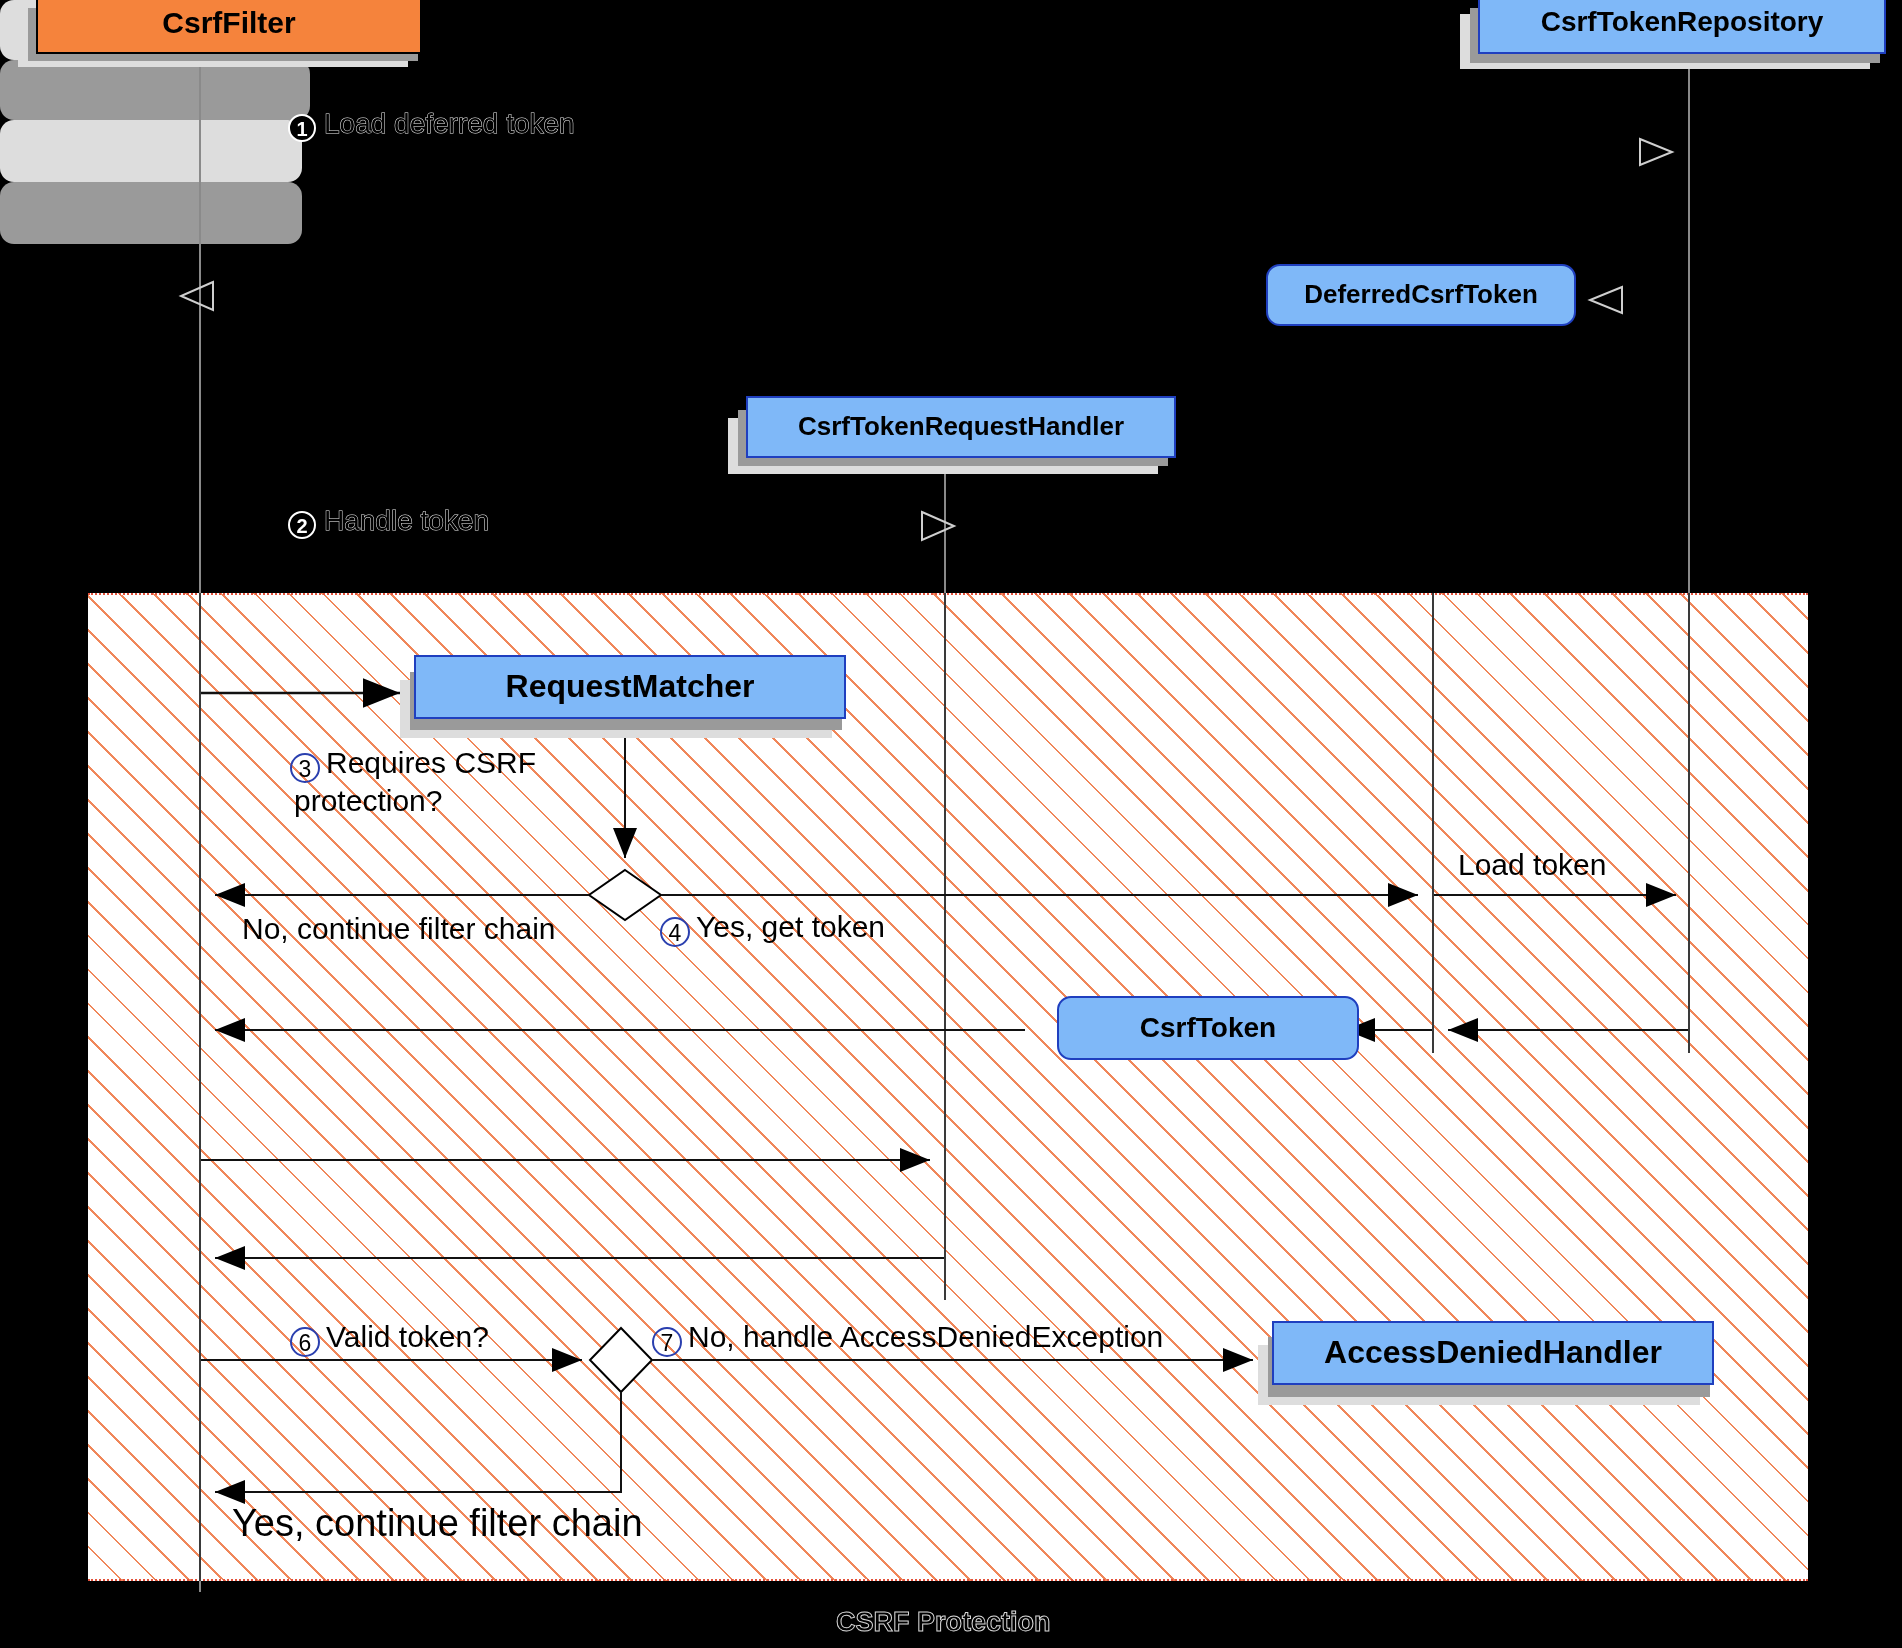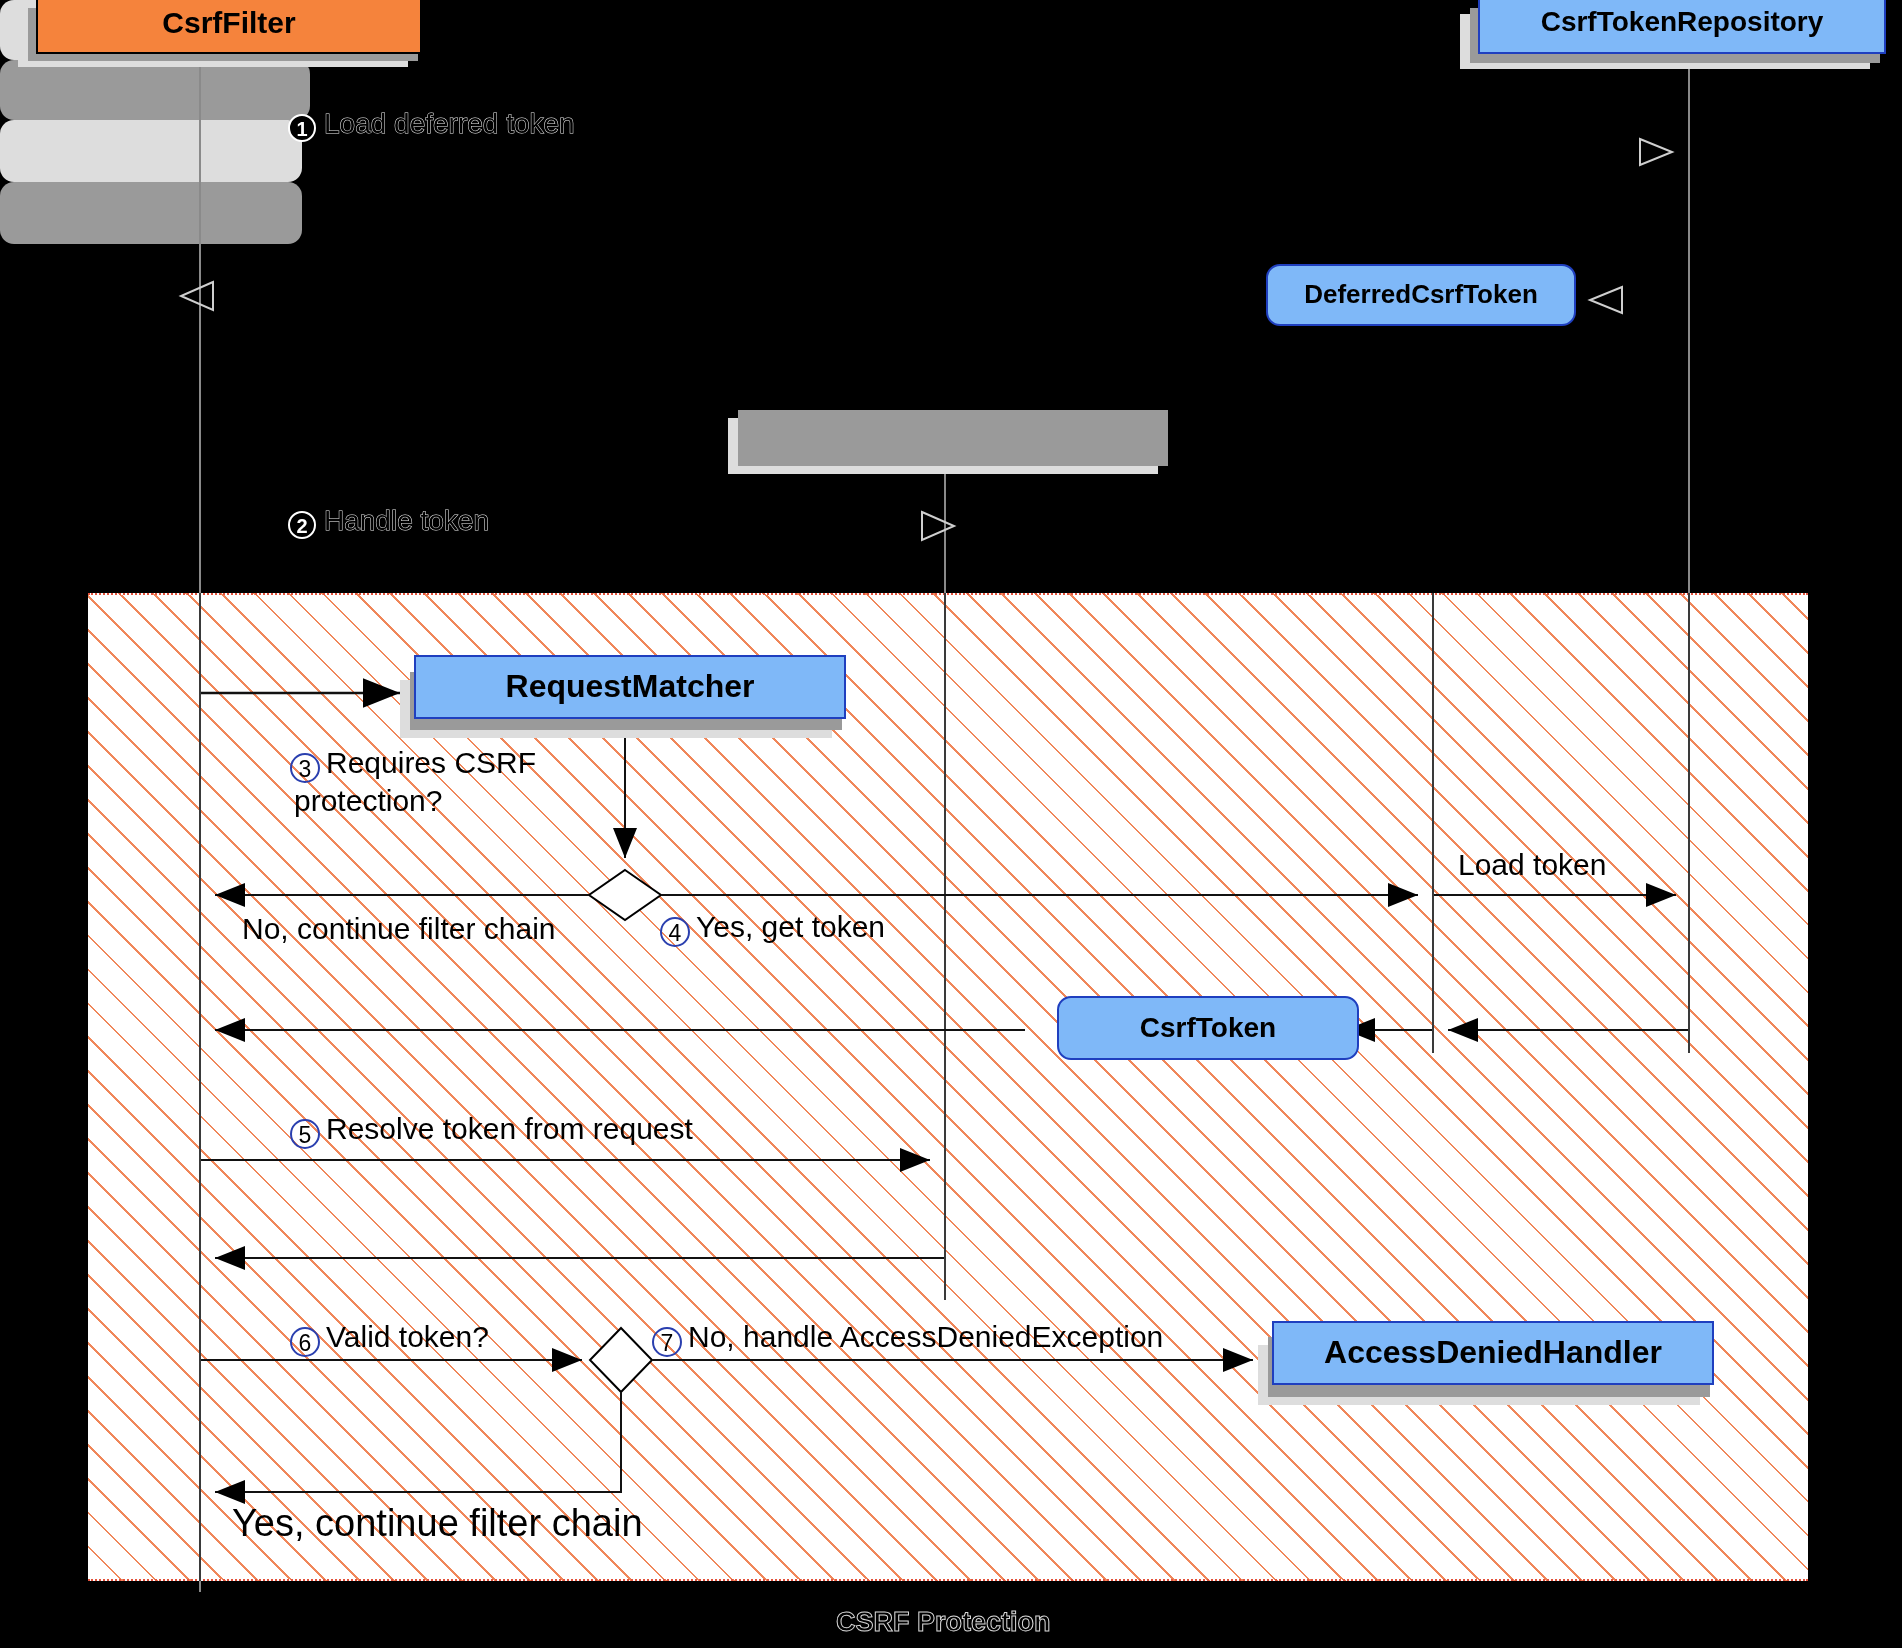--- a/index.html
+++ b/index.html
@@ -208,20 +208,23 @@
   </div>
 
   <div class="shadow-round-b" style="left:1278px; top:282px; width:310px; height:60px;"></div>
   <div class="shadow-round-a" style="left:1272px; top:276px; width:310px; height:60px;"></div>
   <div class="node node-round" style="left:1266px; top:264px; width:310px; height:62px; font-size:26px;">
     <span>DeferredCsrfToken</span>
   </div>
 
   <div class="shadow-b" style="left:728px; top:418px; width:430px; height:56px;"></div>
   <div class="shadow-a" style="left:738px; top:410px; width:430px; height:56px;"></div>
+  <div class="node node-rect" style="left:746px; top:396px; width:430px; height:62px; font-size:26px;">
+    <span>CsrfTokenRequestHandler</span>
+  </div>
 
   <div class="shadow-b" style="left:400px; top:680px; width:432px; height:58px; z-index:38;"></div>
   <div class="shadow-a" style="left:410px; top:672px; width:432px; height:58px; z-index:38;"></div>
   <div class="node node-rect" style="left:414px; top:655px; width:432px; height:64px; font-size:32px;">
     <span>RequestMatcher</span>
   </div>
 
   <div class="shadow-round-b" style="left:1040px; top:1015px; width:302px; height:62px; z-index:38;"></div>
   <div class="shadow-round-a" style="left:1034px; top:1009px; width:302px; height:62px; z-index:38;"></div>
   <div class="node node-round" style="left:1028px; top:996px; width:302px; height:64px; font-size:28px;margin-left:29px;">
@@ -252,23 +255,20 @@
   </div>
 
   <div class="lab" style="left:660px; top:910px; font-size:30px;">
     <span class="step">4</span><span>Yes, get token</span>
   </div>
 
   <div class="lab" style="left:1458px; top:848px; font-size:30px;">
     <span>Load token</span>
   </div>
 
-  <div class="lab" style="left:290px; top:1112px; font-size:30px;">
-    <span class="step">5</span><span>Resolve token from request</span>
-  </div>
 
   <div class="lab" style="left:290px; top:1320px; font-size:30px;">
     <span class="step">6</span><span>Valid token?</span>
   </div>
 
   <div class="lab" style="left:652px; top:1320px; font-size:30px;">
     <span class="step">7</span><span>No, handle AccessDeniedException</span>
   </div>
 
   <div class="lab" style="left:232px; top:1502px; font-size:38px;">

